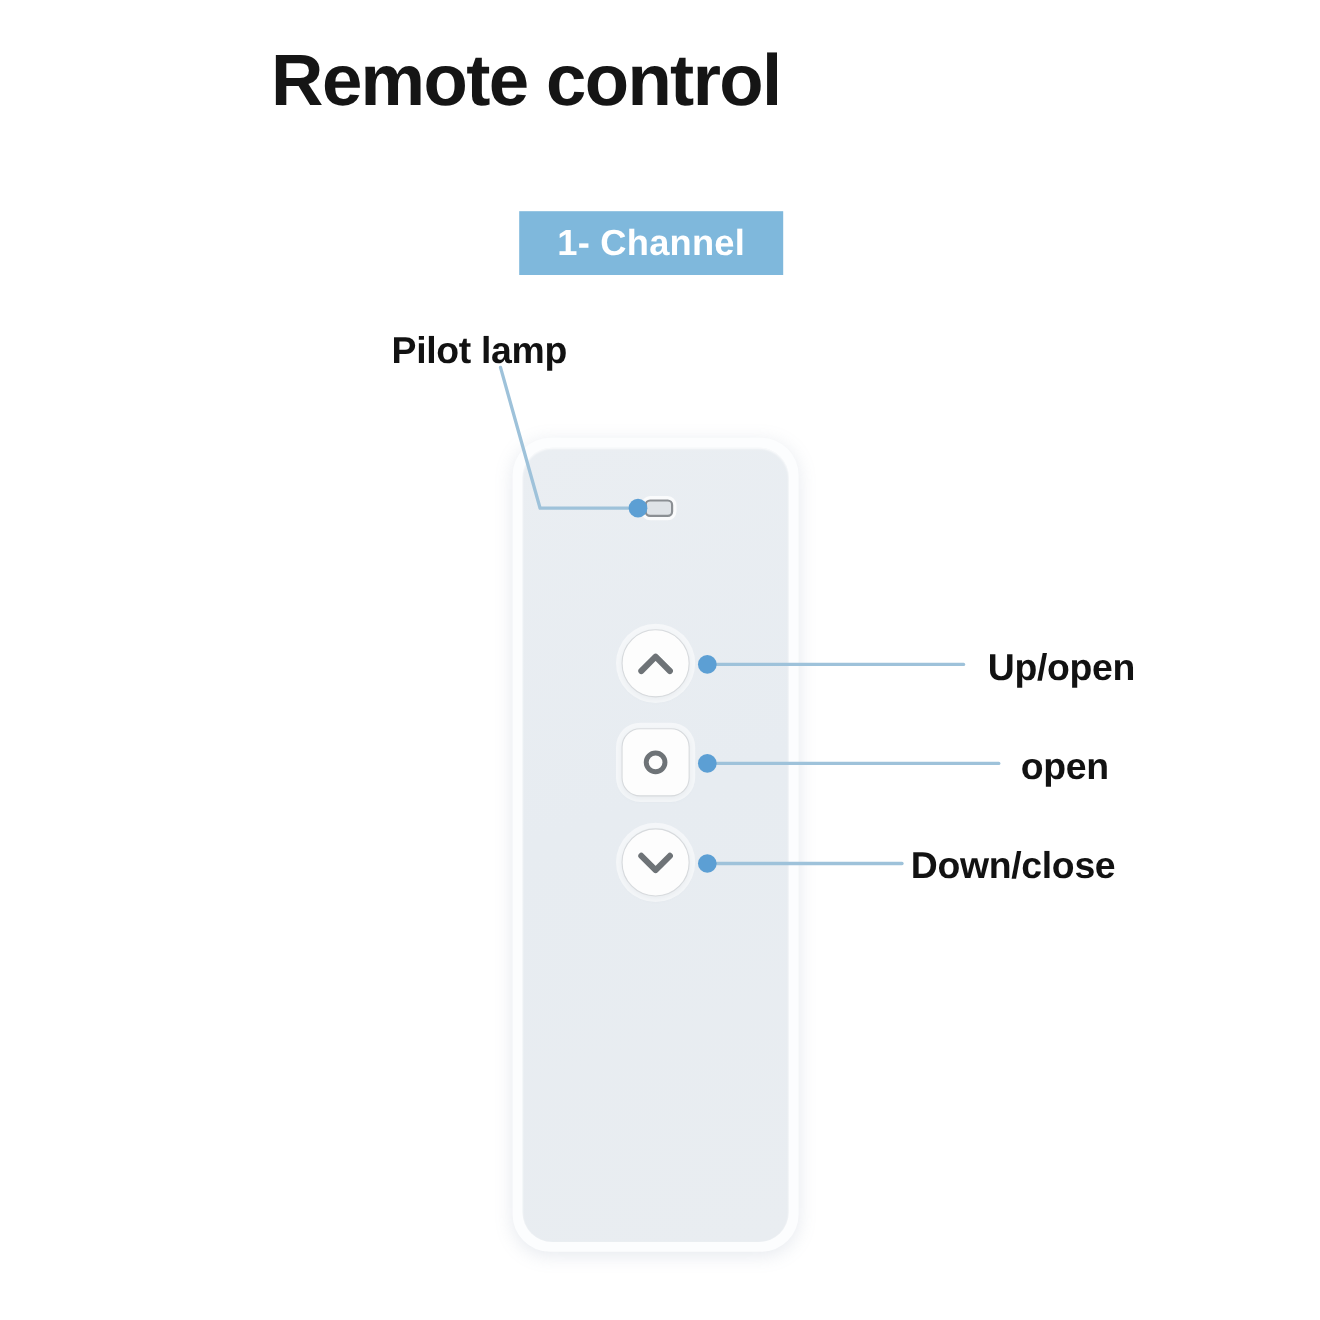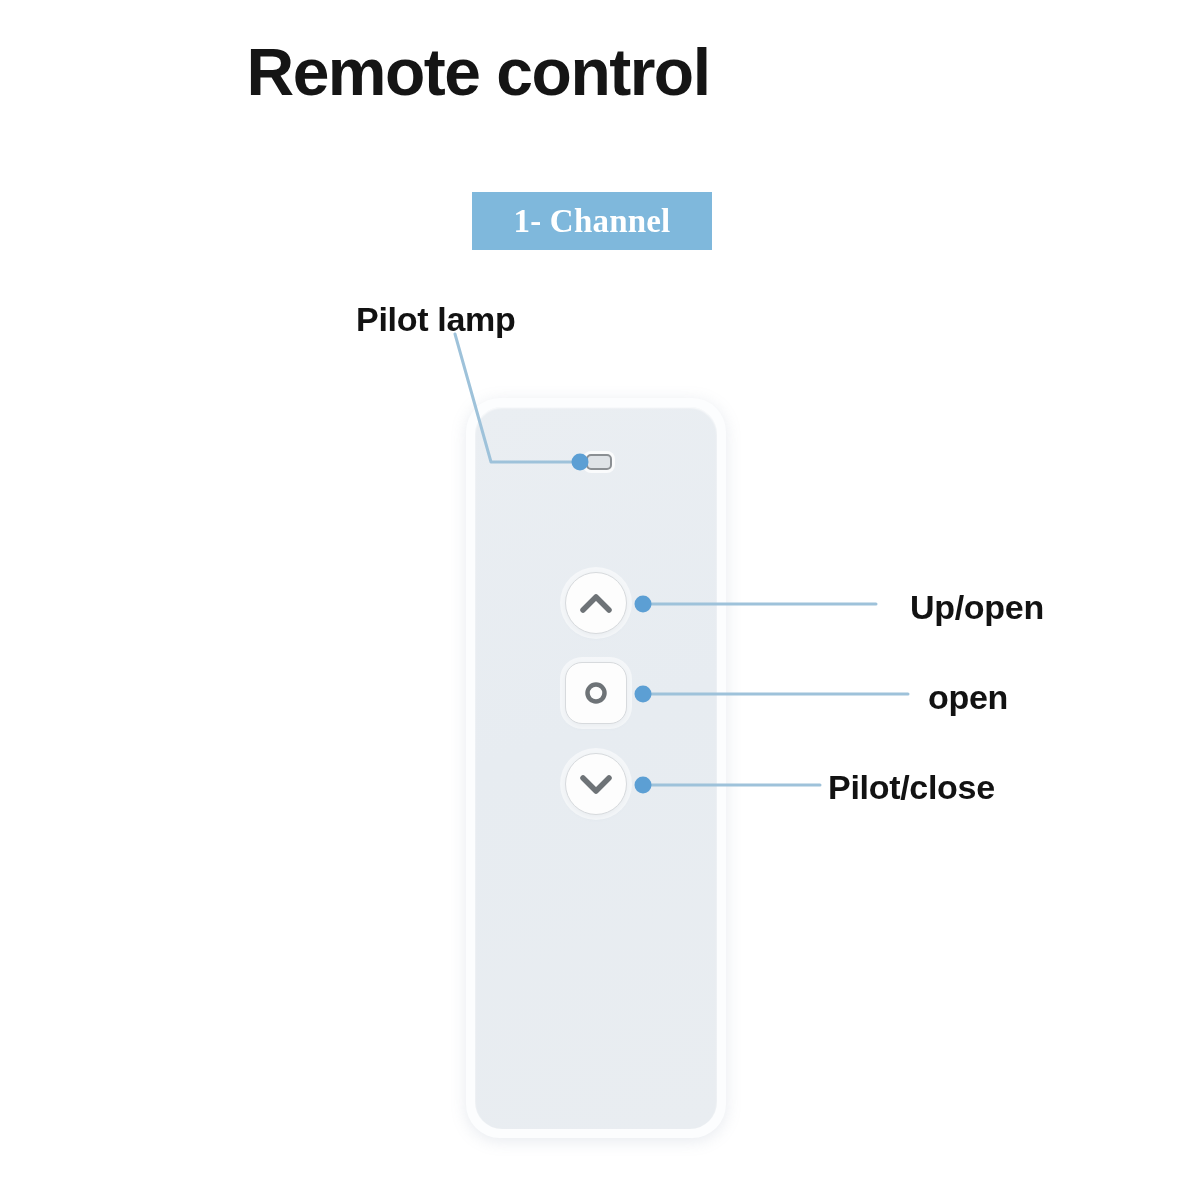--- a/index.html
+++ b/index.html
@@ -39,40 +39,39 @@
   #channel-badge {
     position: absolute;
     left: 472px;
     top: 192px;
     width: 240px;
     height: 58px;
     background: #7FB8DC;
     display: flex;
     align-items: center;
     justify-content: center;
-    font-family: Liberation Serif, serif;
   }
   #channel-badge .badge-text {
     color: #ffffff;
     font-size: 33px;
     font-weight: 700;
     letter-spacing: 0.2px;
   }
 
   
   .callout-label {
     position: absolute;
     font-size: 34px;
     font-weight: 700;
     color: #121212;
     letter-spacing: -0.3px;
     white-space: nowrap;
   }
   #label-pilot-lamp { left: 356px; top: 300px; }
-  #label-up-open    { left: 898px; top: 588px; margin-left: 12px; }
+  #label-up-open    { left: 898px; top: 588px; }
   #label-stop       { left: 928px; top: 678px; }
   #label-down-close { left: 828px; top: 768px; }
 
   
   #leader-lines {
     position: absolute;
     left: 0;
     top: 0;
     width: 1200px;
     height: 1200px;
@@ -203,15 +202,15 @@
     <line x1="645" y1="785" x2="820" y2="785" stroke="#9EC2DA" stroke-width="3" stroke-linecap="round"></line>
     <circle cx="643" cy="785" r="8.5" fill="#5C9FD4"></circle>
   </svg>
 
   <div id="label-pilot-lamp" class="callout-label">Pilot lamp</div>
 
   <div id="label-up-open" class="callout-label">Up/open</div>
 
   <div id="label-stop" class="callout-label">open</div>
 
-  <div id="label-down-close" class="callout-label">Pilot/close</div>
+  <div id="label-down-close" class="callout-label">Down/close</div>
 
 </div>
 
 </body></html>

